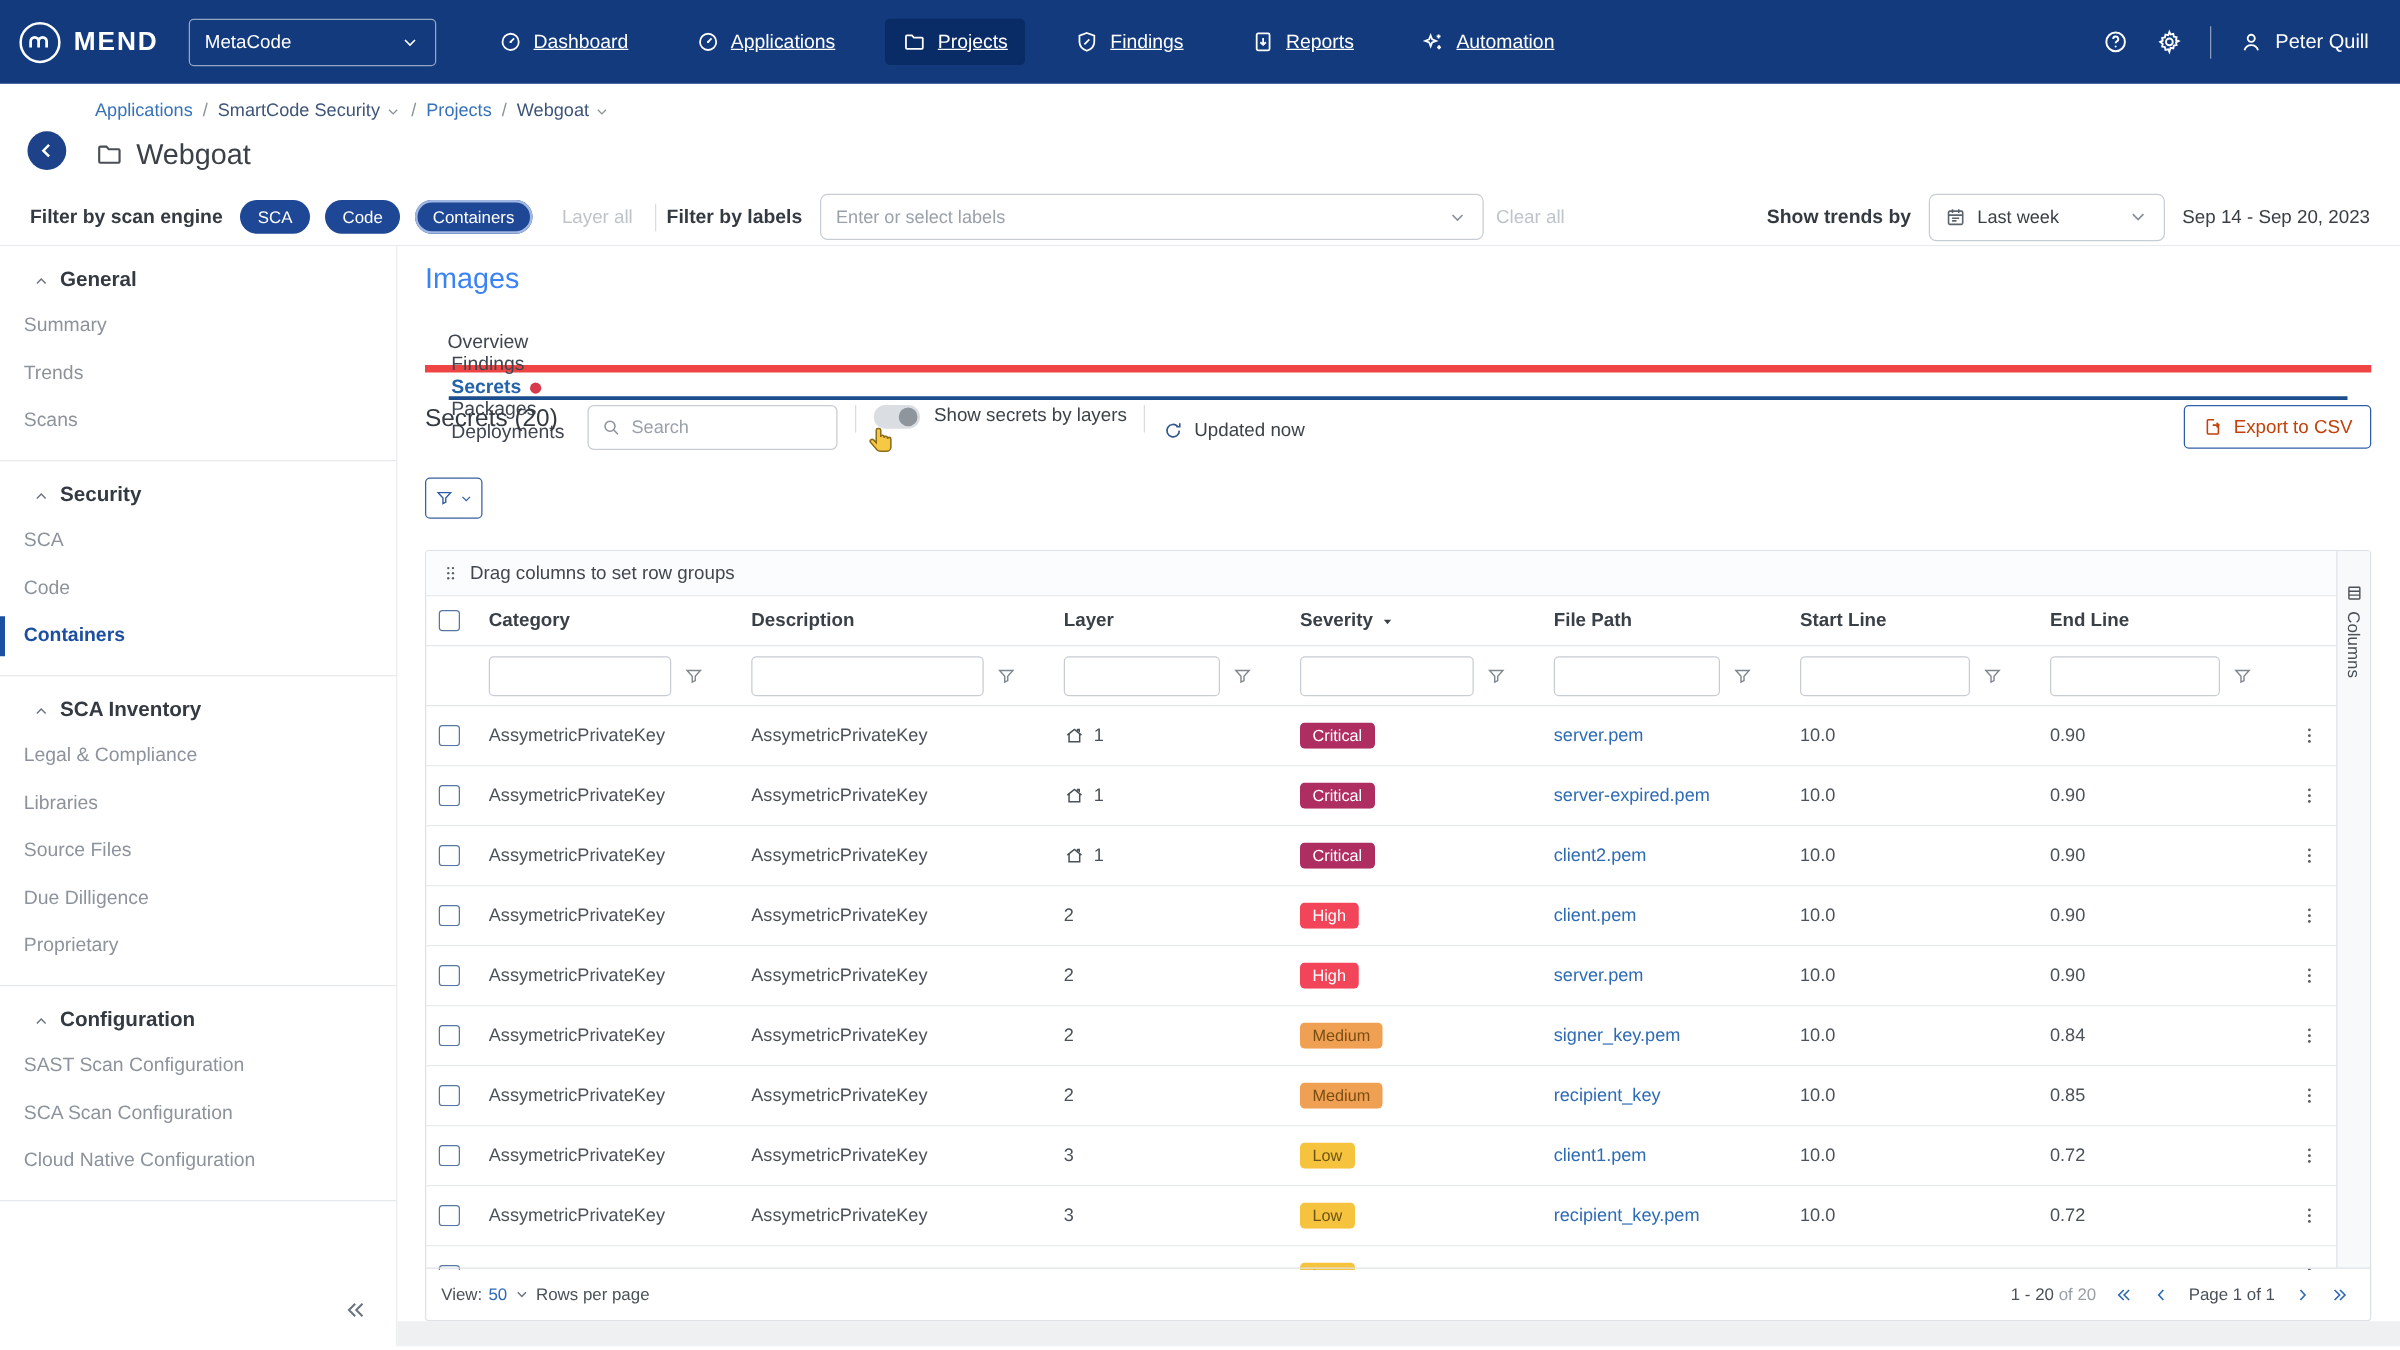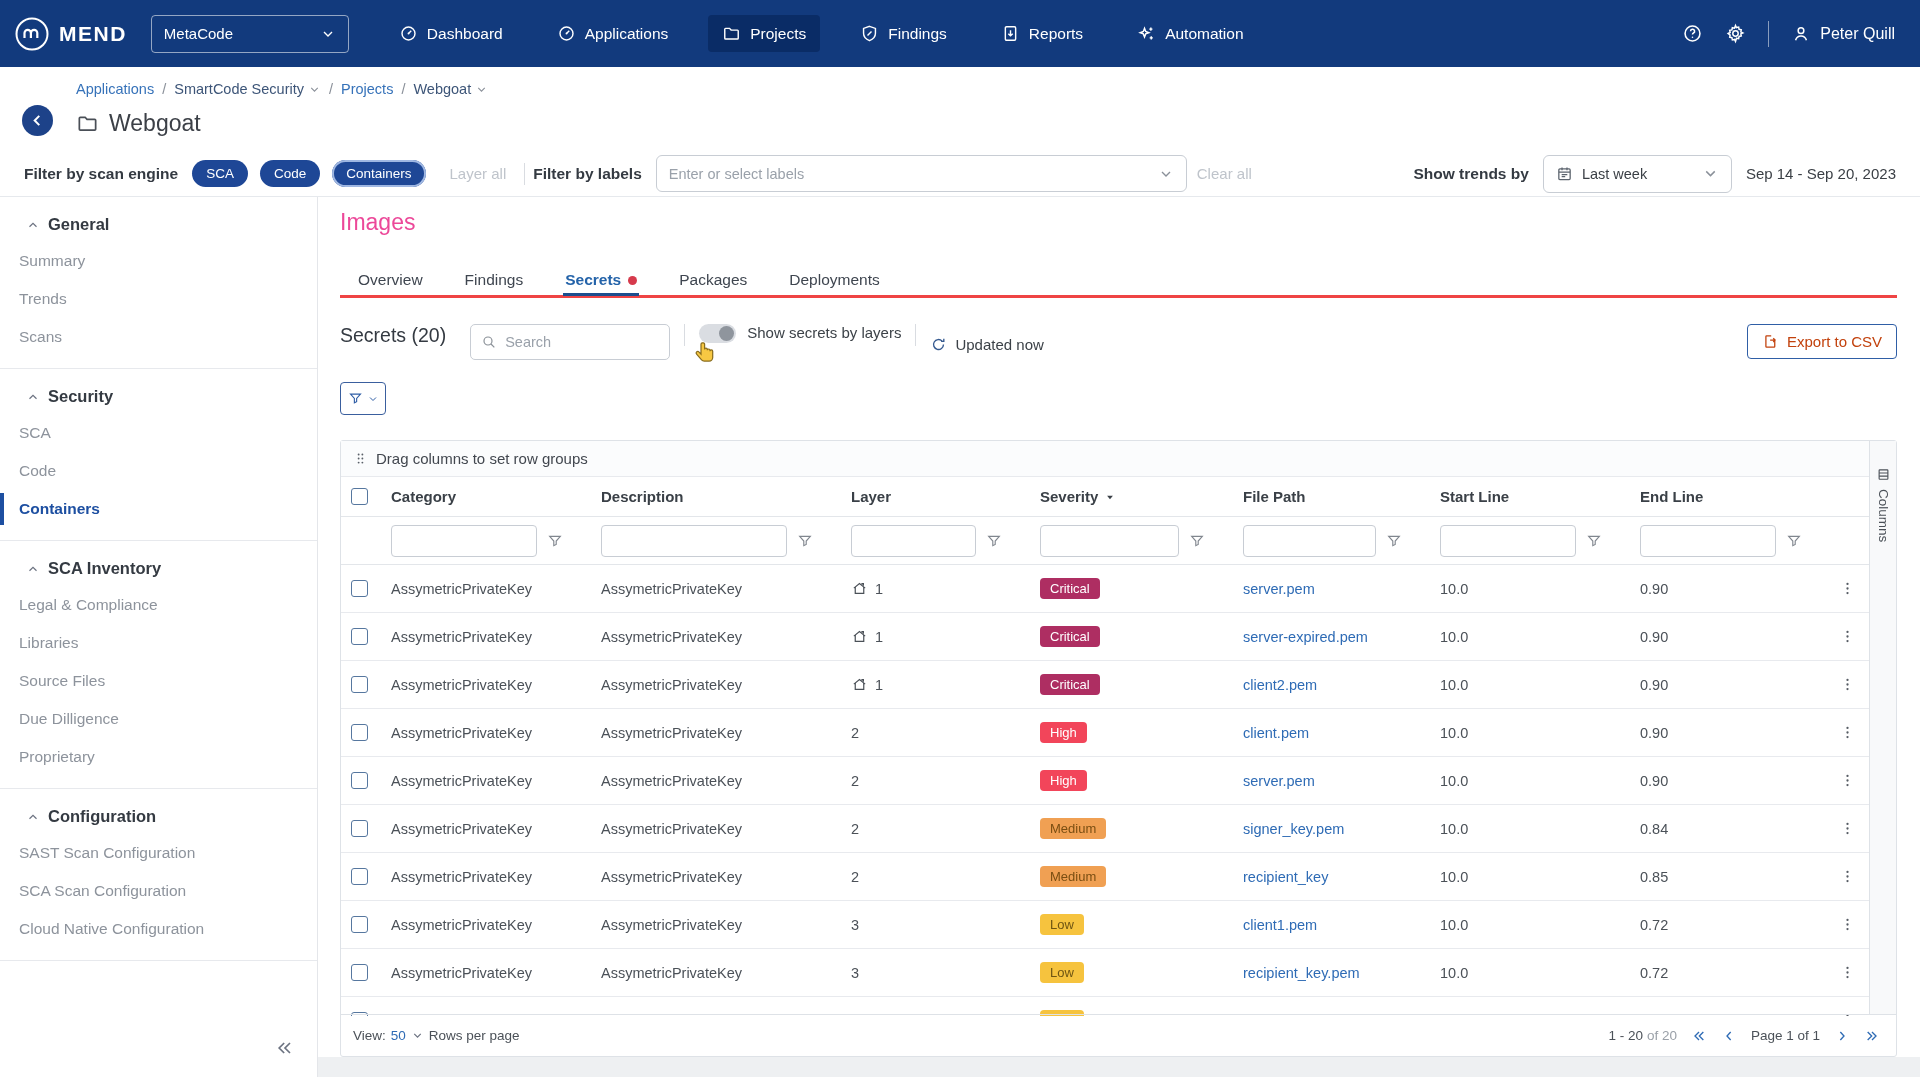--- a/index.html
+++ b/index.html
@@ -10,21 +10,21 @@
 
   
   .navbar { height:67px; background:#123A7D; display:flex; align-items:center; padding:0 25px 0 14px; color:#fff; }
   .brand { display:flex; align-items:center; gap:9px; }
   .brand .logo-circle { width:36px; height:36px; color:#fff; }
   .brand-name { font-size:21px; font-weight:bold; letter-spacing:1.5px; }
   .org-select { margin-left:24px; width:198px; height:38px; border:1px solid rgba(255,255,255,.55); border-radius:4px;
     display:flex; align-items:center; padding:0 12px; font-size:15px; cursor:pointer; }
   .org-select .val { flex:1; }
   .org-select .icn svg{ width:16px; height:16px; }
-  .nav-items { display:flex; align-items:flex-end; margin-left:36px; gap:26px; }
+  .nav-items { display:flex; align-items:flex-end; margin-left:36px; gap:26px;text-decoration:underline; }
   .nav-item { display:flex; align-items:center; gap:9px; font-size:15.5px; padding:9px 14px; border-radius:4px; cursor:pointer; white-space:nowrap; }
   .nav-item .icn svg { width:19px; height:19px; }
   .nav-item.active { background:#0A2C66; }
   .nav-right { margin-left:auto; display:flex; align-items:center; gap:22px; }
   .nav-right .icn svg { width:21px; height:21px; }
   .nav-divider { width:1px; height:26px; background:rgba(255,255,255,.5); }
   .user { display:flex; align-items:center; gap:9px; font-size:16px; cursor:pointer; }
   .user .icn svg { width:20px; height:20px; }
 
   
@@ -68,24 +68,24 @@
   .sec-hdr { display:flex; align-items:center; gap:8px; padding:8px 0 8px 26px; cursor:pointer; }
   .sec-hdr .icn { color:#6B7280; } .sec-hdr .icn svg { width:14px; height:14px; transform:rotate(180deg); }
   .sec-title { font-size:16.5px; font-weight:bold; color:#343A42; }
   .side-item { position:relative; display:flex; align-items:center; height:38px; padding-left:19px; font-size:15.5px; color:#8D939C; cursor:pointer; }
   .side-item.active { color:#1D4FA1; font-weight:bold; }
   .side-item.active::before { content:""; position:absolute; left:0; top:3px; bottom:3px; width:4px; background:#1D4FA1; }
   .collapse-btn { position:absolute; bottom:16px; right:22px; background:none; border:none; color:#6B7280; cursor:pointer; }
   .collapse-btn svg { width:20px; height:20px; }
 
   .main { flex:1; position:relative; padding:12px 0 0 22px; background:#fff; }
-  .main-heading { font-size:23px; font-weight:500; color:#ec4899; height:34px; }
+  .main-heading { font-size:23px; font-weight:500; color:#3b82f6; height:34px; }
 
   
-  .tabs { display:flex; margin-top:22px; width:1557px; border-bottom:3px solid #ef4444; height:33px; }
+  .tabs { display:flex; margin-top:22px; width:1557px; border-bottom:6px solid #ef4444; height:33px;flex-direction:column; }
   .tab { position:relative; margin:0 19px; padding:0 2px; font-size:15.5px; color:#3F4650; cursor:pointer; display:flex; align-items:center; gap:7px; }
   .tab:first-child { margin-left:16px; }
   .tab.active { color:#2463A9; font-weight:bold; }
   .tab.active::after { content:""; position:absolute; left:0; right:0; bottom:-1px; height:3px; background:#1C4D8D; }
   .tab .dot { width:9px; height:9px; border-radius:50%; background:#D63A4C; }
 
   
   .toolbar { position:relative; margin-top:26px; width:1557px; height:40px; display:flex; }
   .sec-count { font-size:19.5px; font-weight:500; color:#343A42; margin-right:24px; }
   .search-box { width:200px; height:36px; border:1px solid #C8CDD4; border-radius:5px; display:flex; align-items:center; padding:0 10px; gap:8px; background:#fff; }

